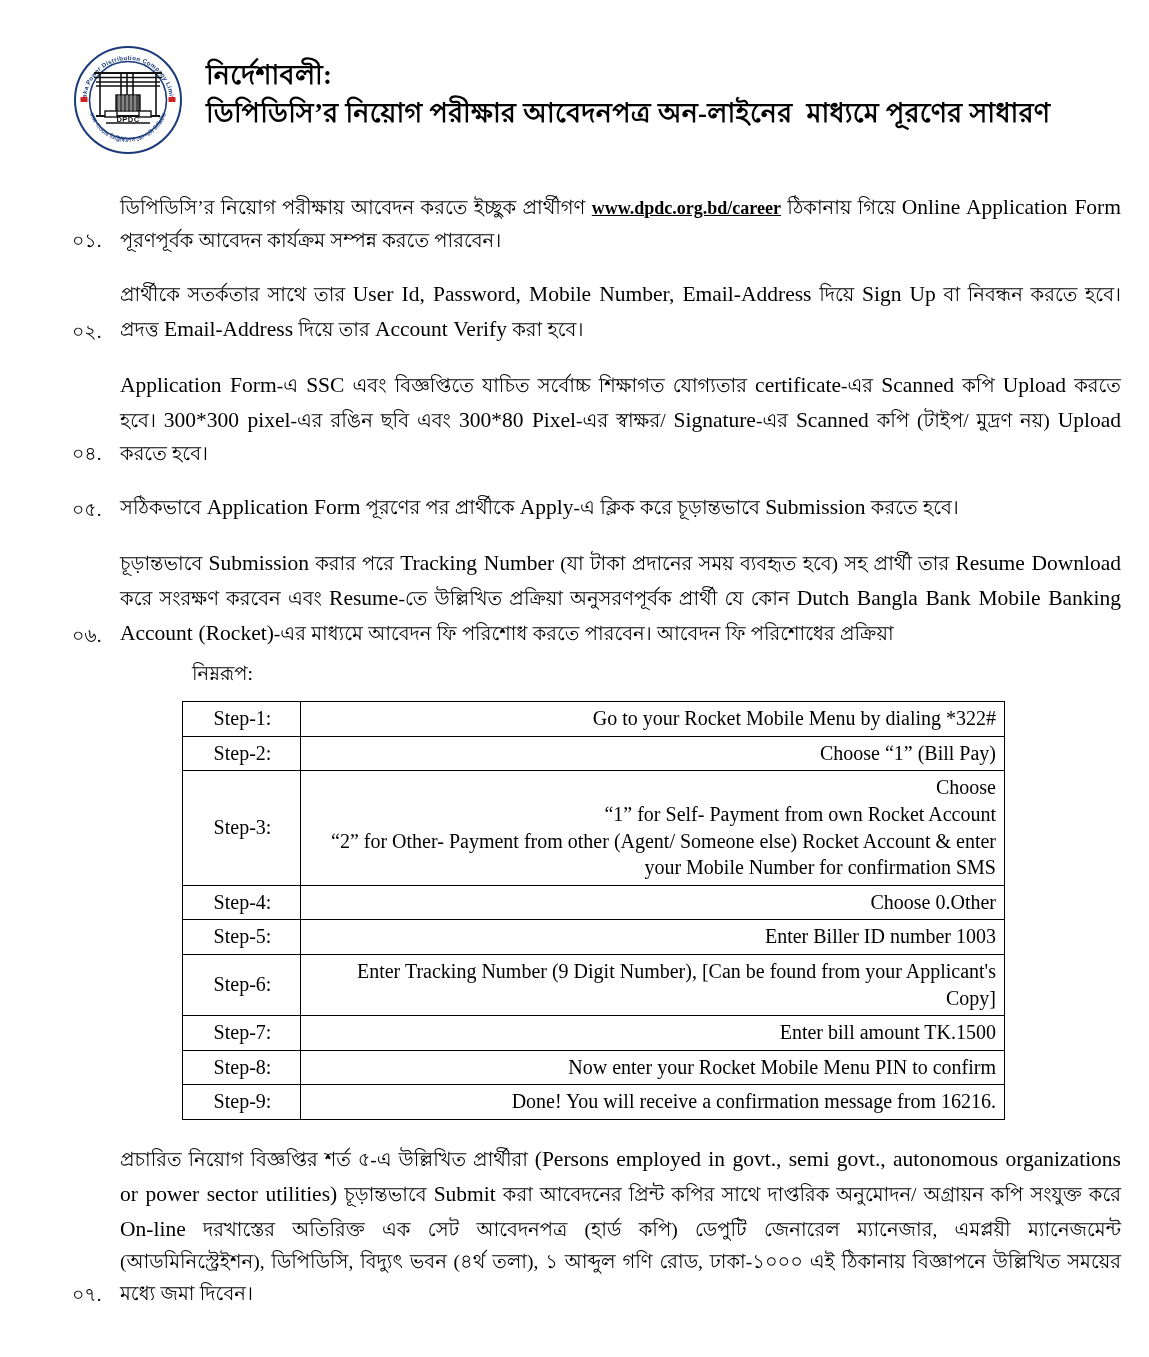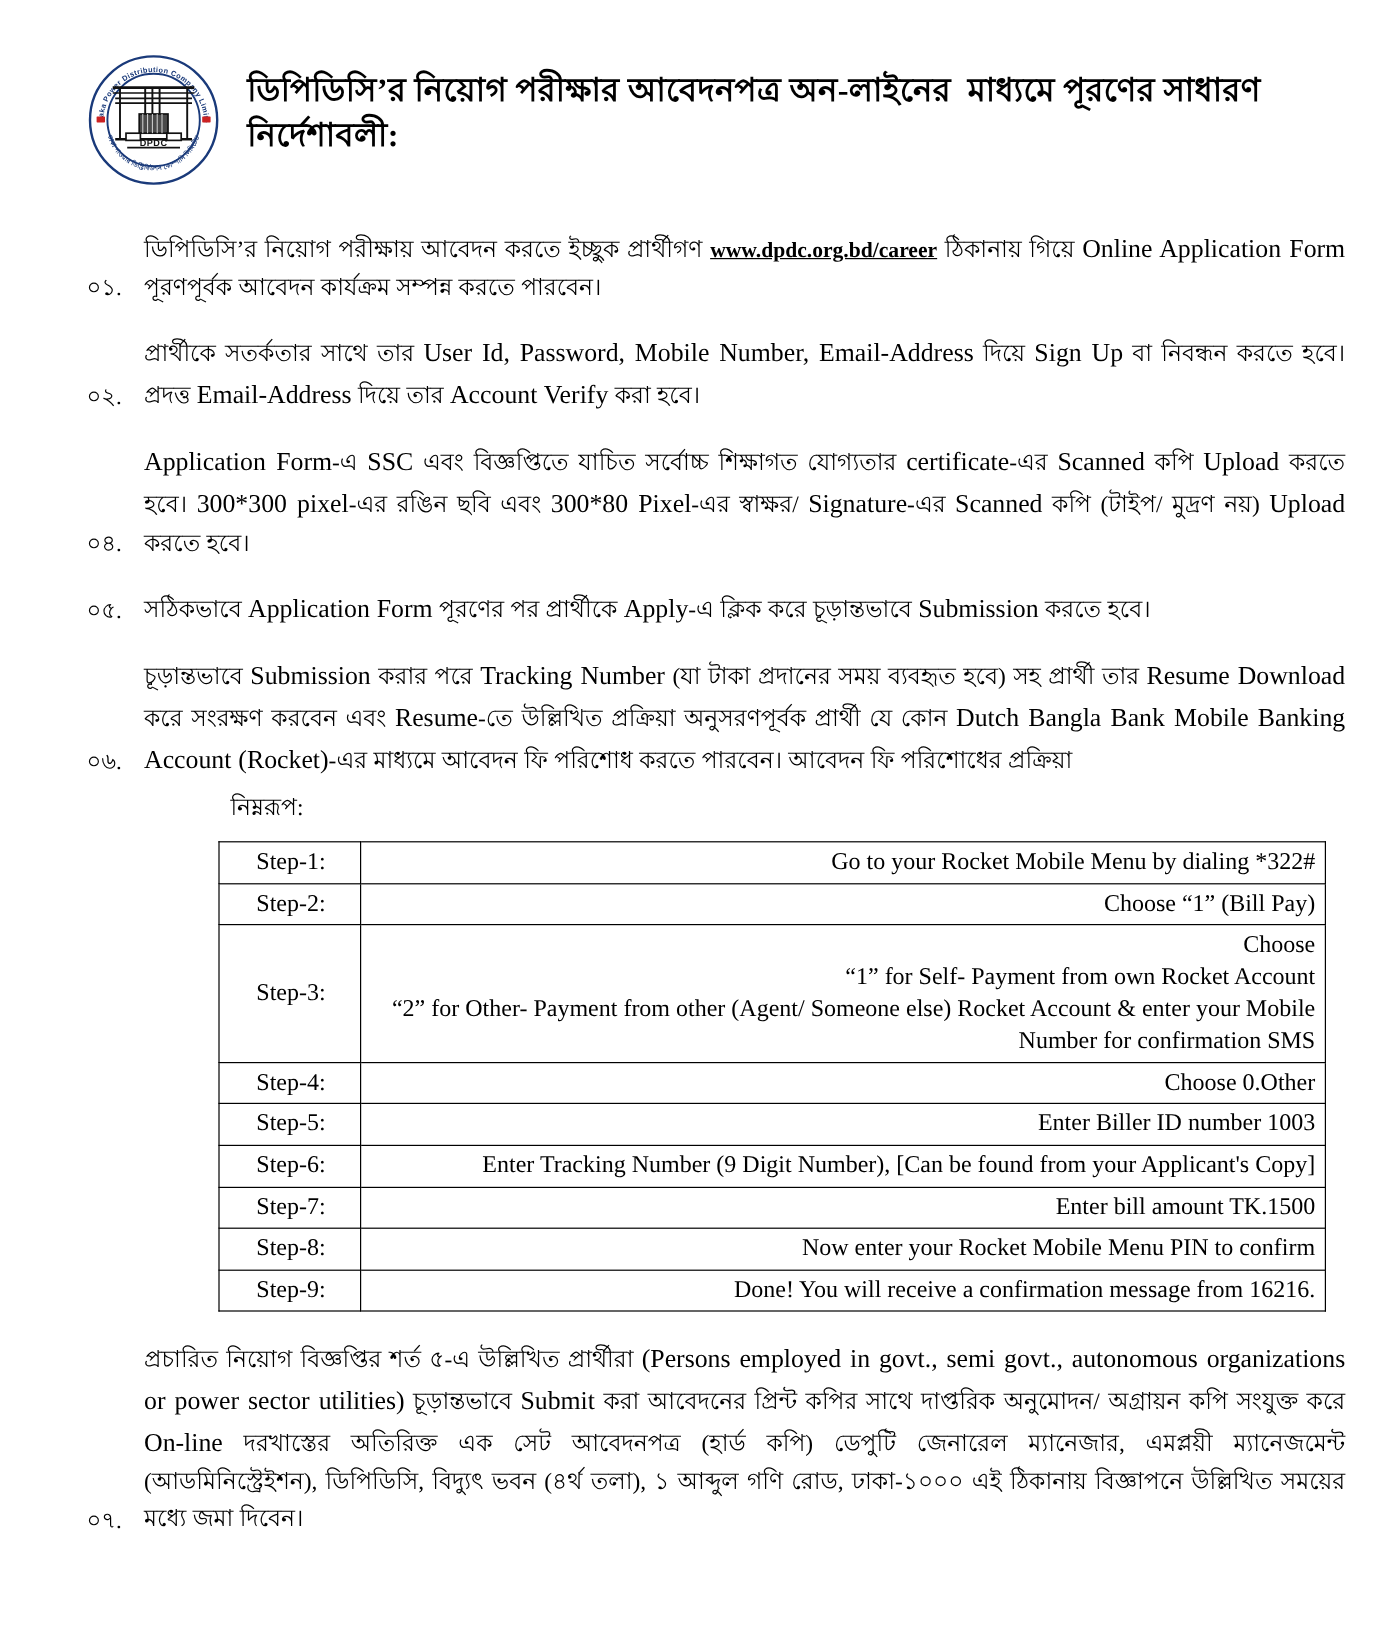--- a/index.html
+++ b/index.html
@@ -101,21 +101,21 @@
 
   
   .steps-wrap {
     padding: 2px 0 0 182px;
     margin-top: -6px;
     margin-bottom: 22px;
   }
 
   table.steps {
     border-collapse: collapse;
-    width: 923px;
+    width: 823px;
     table-layout: fixed;
   }
 
   table.steps td {
     border: 1.6px solid #000;
     padding: 3px 8px 4px 10px;
     vertical-align: middle;
     font-family: "Liberation Serif", "DejaVu Serif", serif;
     font-size: 20px;
     line-height: 1.33;
@@ -195,22 +195,22 @@
           <rect x="33" y="67" width="12" height="6" fill="#ffffff" stroke="#111111" stroke-width="1.4"></rect>
           <rect x="67" y="67" width="12" height="6" fill="#ffffff" stroke="#111111" stroke-width="1.4"></rect>
 
           <line x1="34" y1="79" x2="78" y2="79" stroke-width="1.4"></line>
         </g>
         <text x="56" y="78" text-anchor="middle" font-family="'Liberation Sans', sans-serif" font-size="7.6" font-weight="bold" fill="#111111" letter-spacing="0.4">DPDC</text>
       </svg>
     </div>
 
     <div class="title-block">
+      <div class="title-line">নির্দেশাবলী:</div>
       <div class="title-line">ডিপিডিসি’র নিয়োগ পরীক্ষার আবেদনপত্র অন-লাইনের  মাধ্যমে পূরণের সাধারণ</div>
-      <div class="title-line">নির্দেশাবলী:</div>
     </div>
   </div>
 
   <div class="items" id="items-top">
       <div class="item">
         <div class="item-num">০১.</div>
         <div class="item-body">ডিপিডিসি’র নিয়োগ পরীক্ষায় আবেদন করতে ইচ্ছুক প্রার্থীগণ <span class="lnk">www.dpdc.org.bd/career</span> ঠিকানায় গিয়ে <span class="en">Online Application Form</span> পূরণপূর্বক আবেদন কার্যক্রম সম্পন্ন করতে পারবেন।</div>
       </div>
       <div class="item">
         <div class="item-num">০২.</div>

